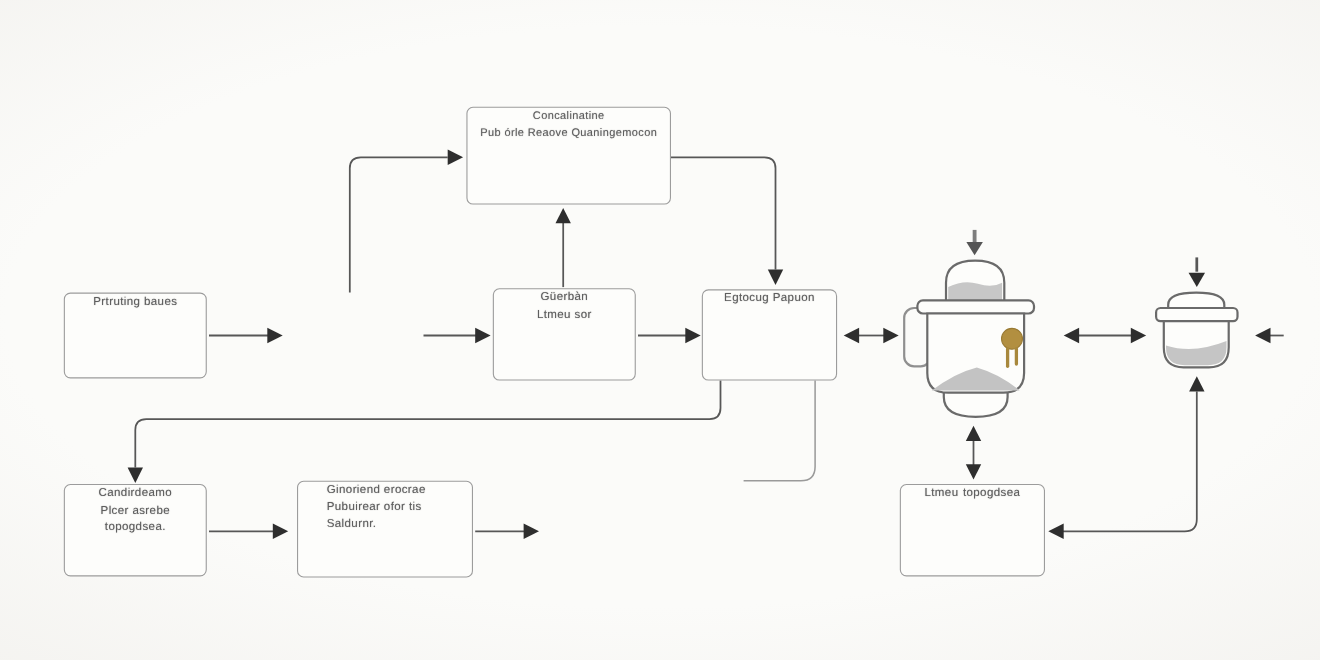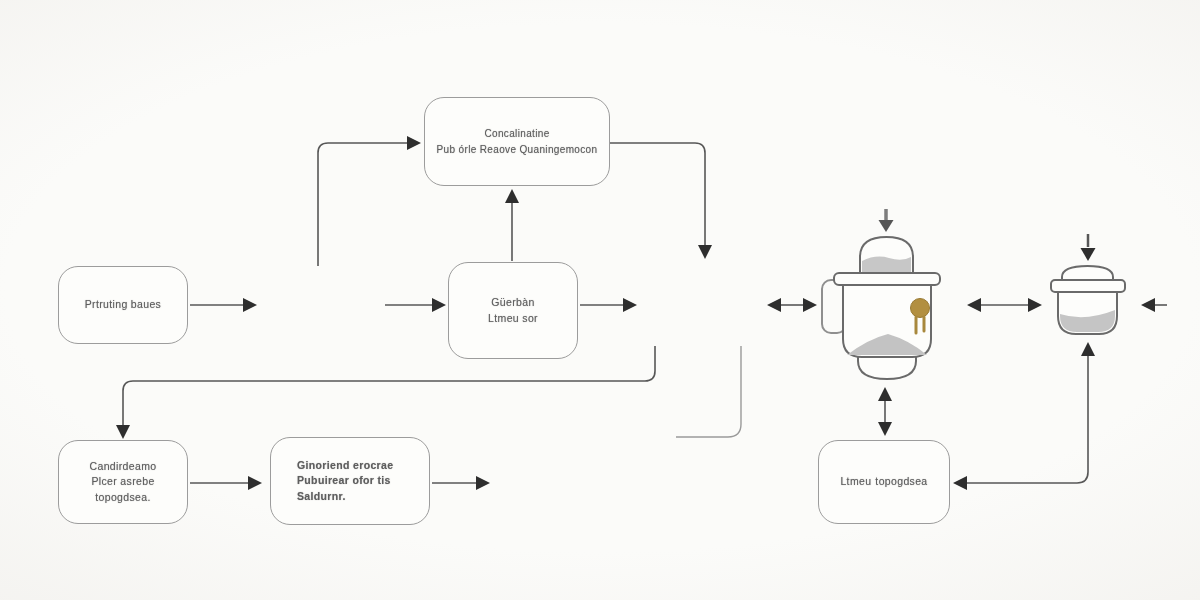--- a/index.html
+++ b/index.html
@@ -5,27 +5,27 @@
 <style>
   html,body{margin:0;padding:0;background:#eceae7;}
   .stage{
     position:relative;width:1200px;height:600px;margin:0 auto;overflow:hidden;
     background:radial-gradient(ellipse 90% 80% at 50% 48%, #fbfbf9 55%, #f4f3f0 88%, #ededea 100%);
     font-family:"Liberation Sans", sans-serif;
   }
   .layer{position:absolute;left:0;top:0;}
   .node{
     position:absolute;box-sizing:border-box;
-    background:#fdfdfb;border:1.5px solid #9c9c9c;border-radius:20px;
-    display:flex;flex-direction:column;align-items:center;justify-content:center;
+    background:#fdfdfb;border:1.5px solid #9c9c9c;border-radius:6px;
+    display:flex;flex-direction:column;align-items:center;
     color:#5e5e5e;font-size:10.5px;letter-spacing:.35px;line-height:15.5px;
     text-shadow:0 0 1px rgba(90,90,90,.55);
   }
   .node.sm{font-size:10px;}
-  .node.align-left{align-items:flex-start;padding-left:26px;padding-right:12px;font-weight:bold;}
+  .node.align-left{align-items:flex-start;padding-left:26px;padding-right:12px;}
   .node .row{display:flex;flex-direction:row;align-items:baseline;}
   .node .gap{margin-right:4px;}
   .ital{}
 </style>
 </head>
 <body>
 
 <div class="stage">
 
   <svg class="layer" width="1200" height="600" viewBox="0 0 1200 600">
@@ -147,25 +147,28 @@
   <div class="node sm" style="left:424px;top:97px;width:186px;height:89px">
     <span>Concalinatine</span>
     <span>Pub órle Reaove Quaningemocon</span>
   </div>
 
   <div class="node" style="left:58px;top:266px;width:130px;height:78px">
     <span>Prtruting baues</span>
   </div>
 
 
-  <div class="node" style="left:448px;top:262px;width:130px;height:97px">
+  <div class="node" style="left:448px;top:262px;width:130px;height:84px">
     <span>Güerbàn</span>
     <span>Ltmeu sor</span>
   </div>
 
+  <div class="node" style="left:638px;top:263px;width:123px;height:83px">
+    <span>Egtocug Papuon</span>
+  </div>
 
   <div class="node" style="left:58px;top:440px;width:130px;height:84px">
     <span>Candirdeamo</span>
     <span>Plcer asrebe</span>
     <span>topogdsea.</span>
   </div>
 
   <div class="node align-left" style="left:270px;top:437px;width:160px;height:88px">
     <span>Ginoriend erocrae</span>
     <span>Pubuirear ofor tis</span>

